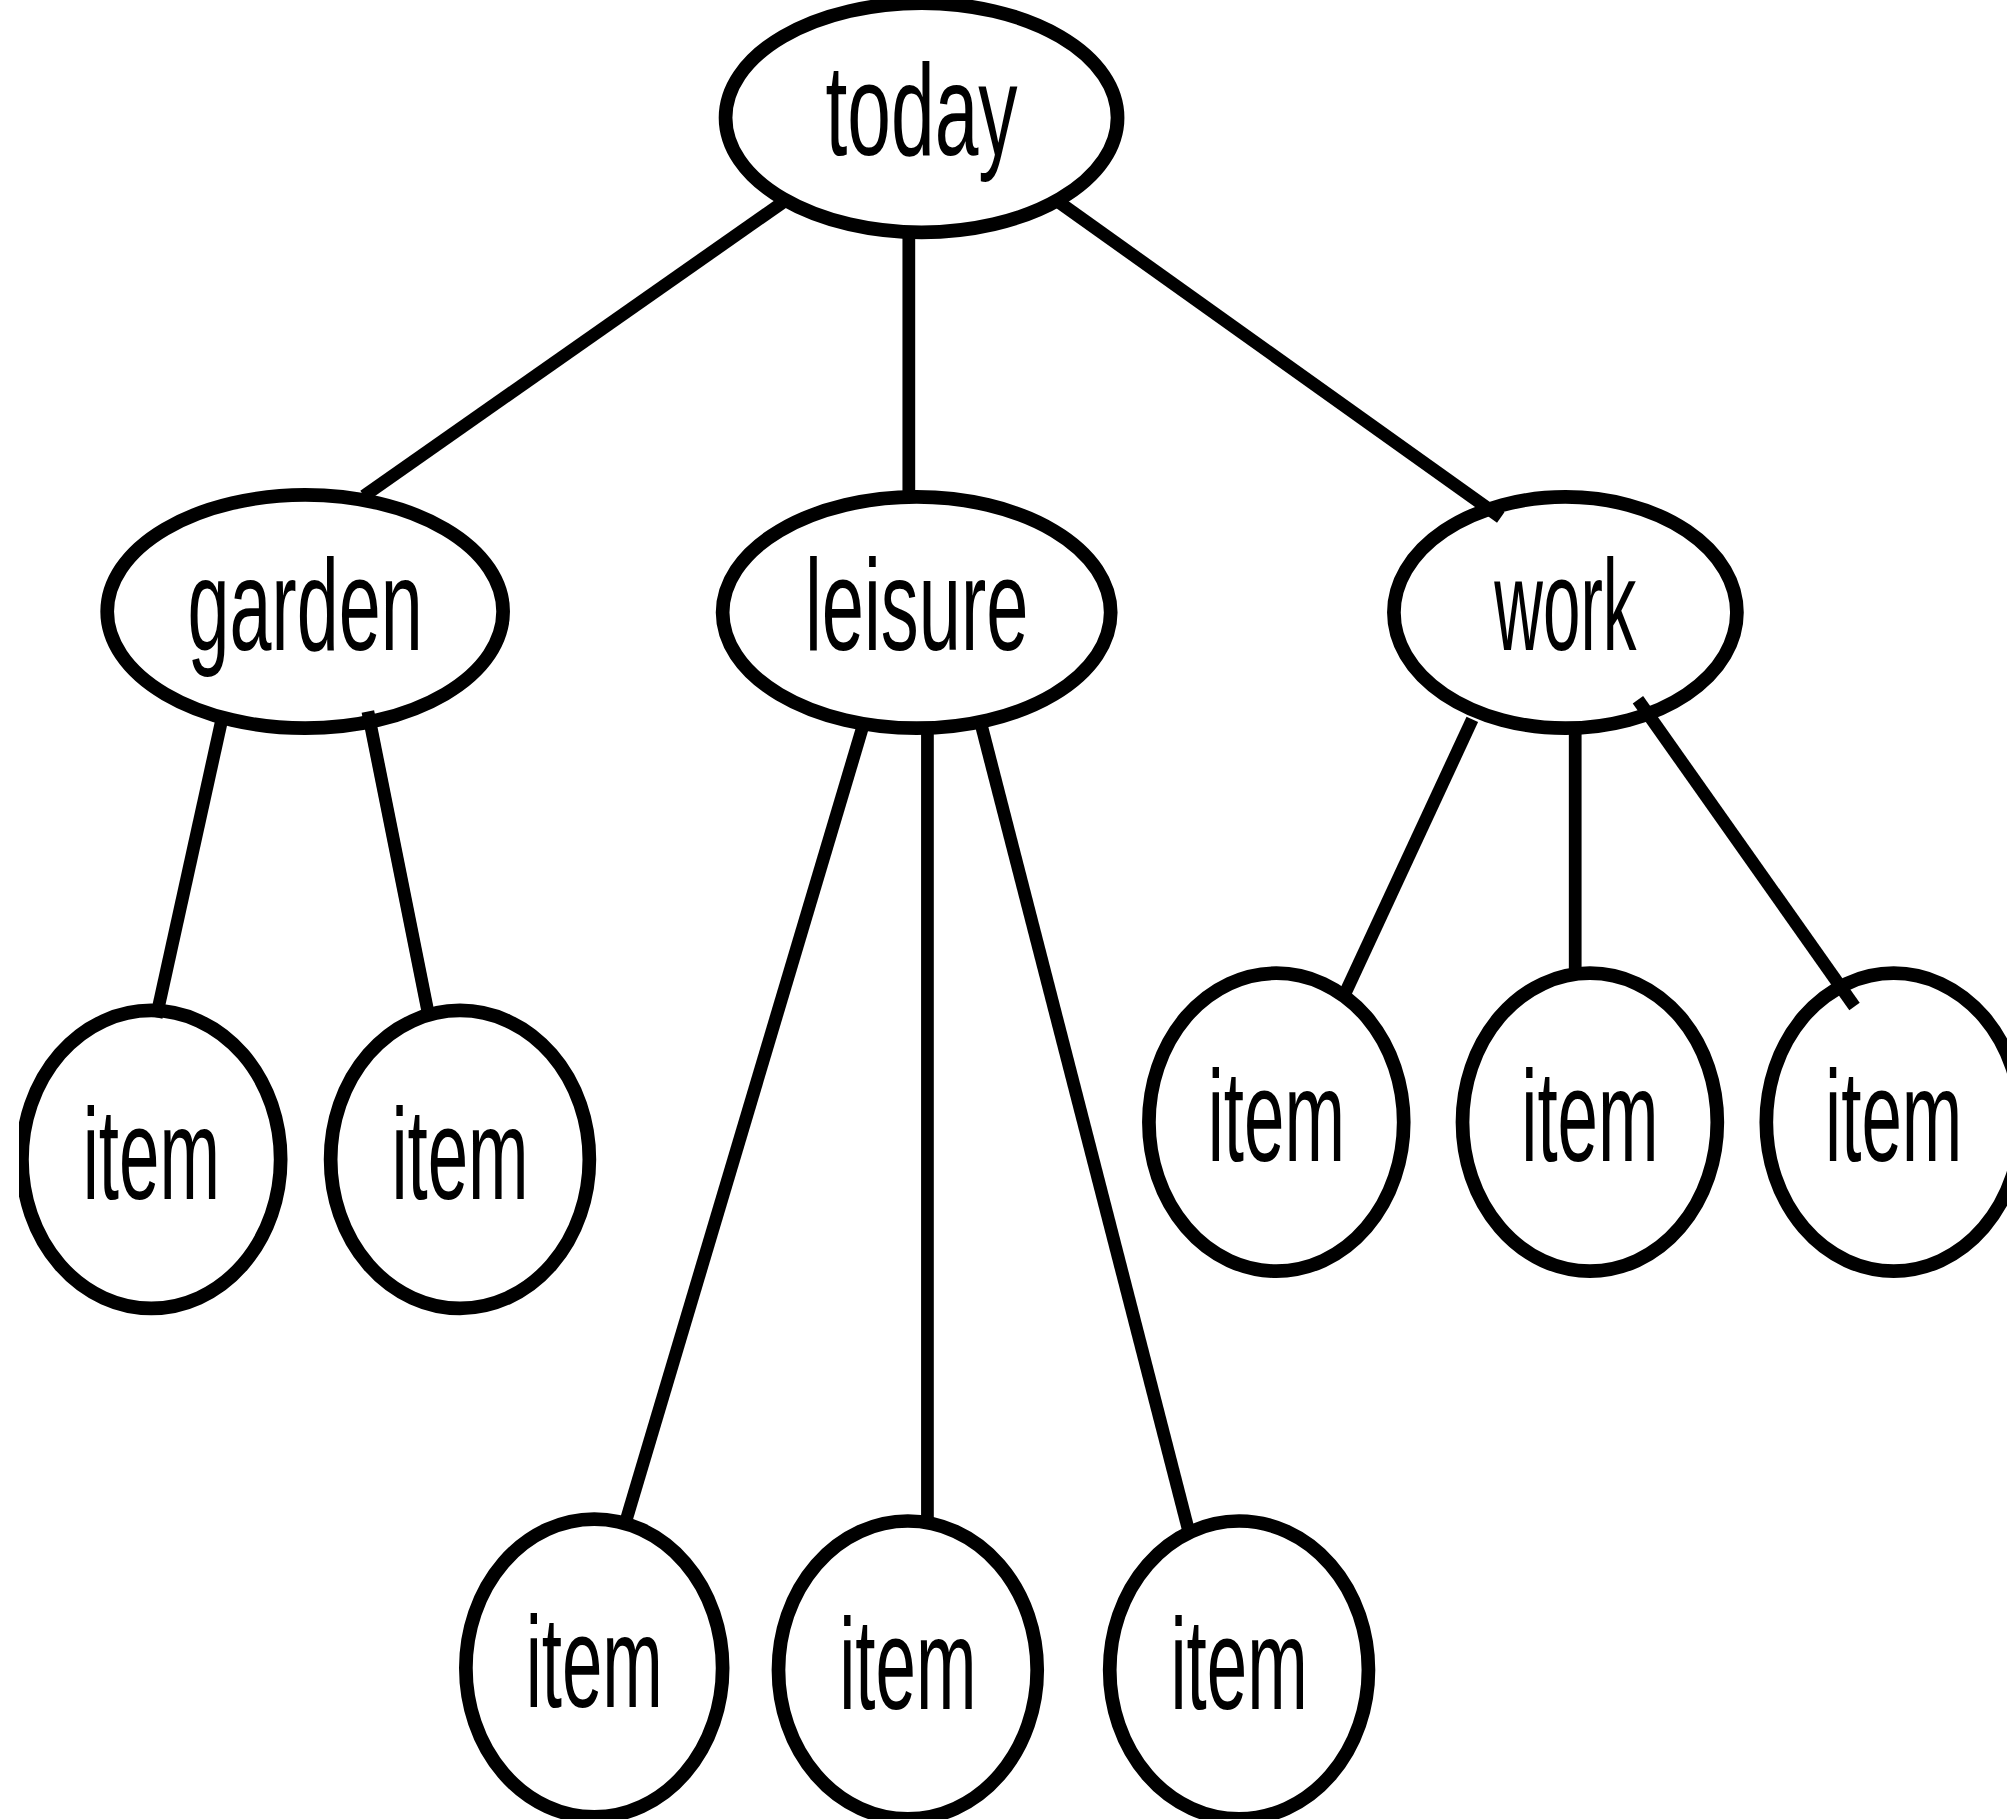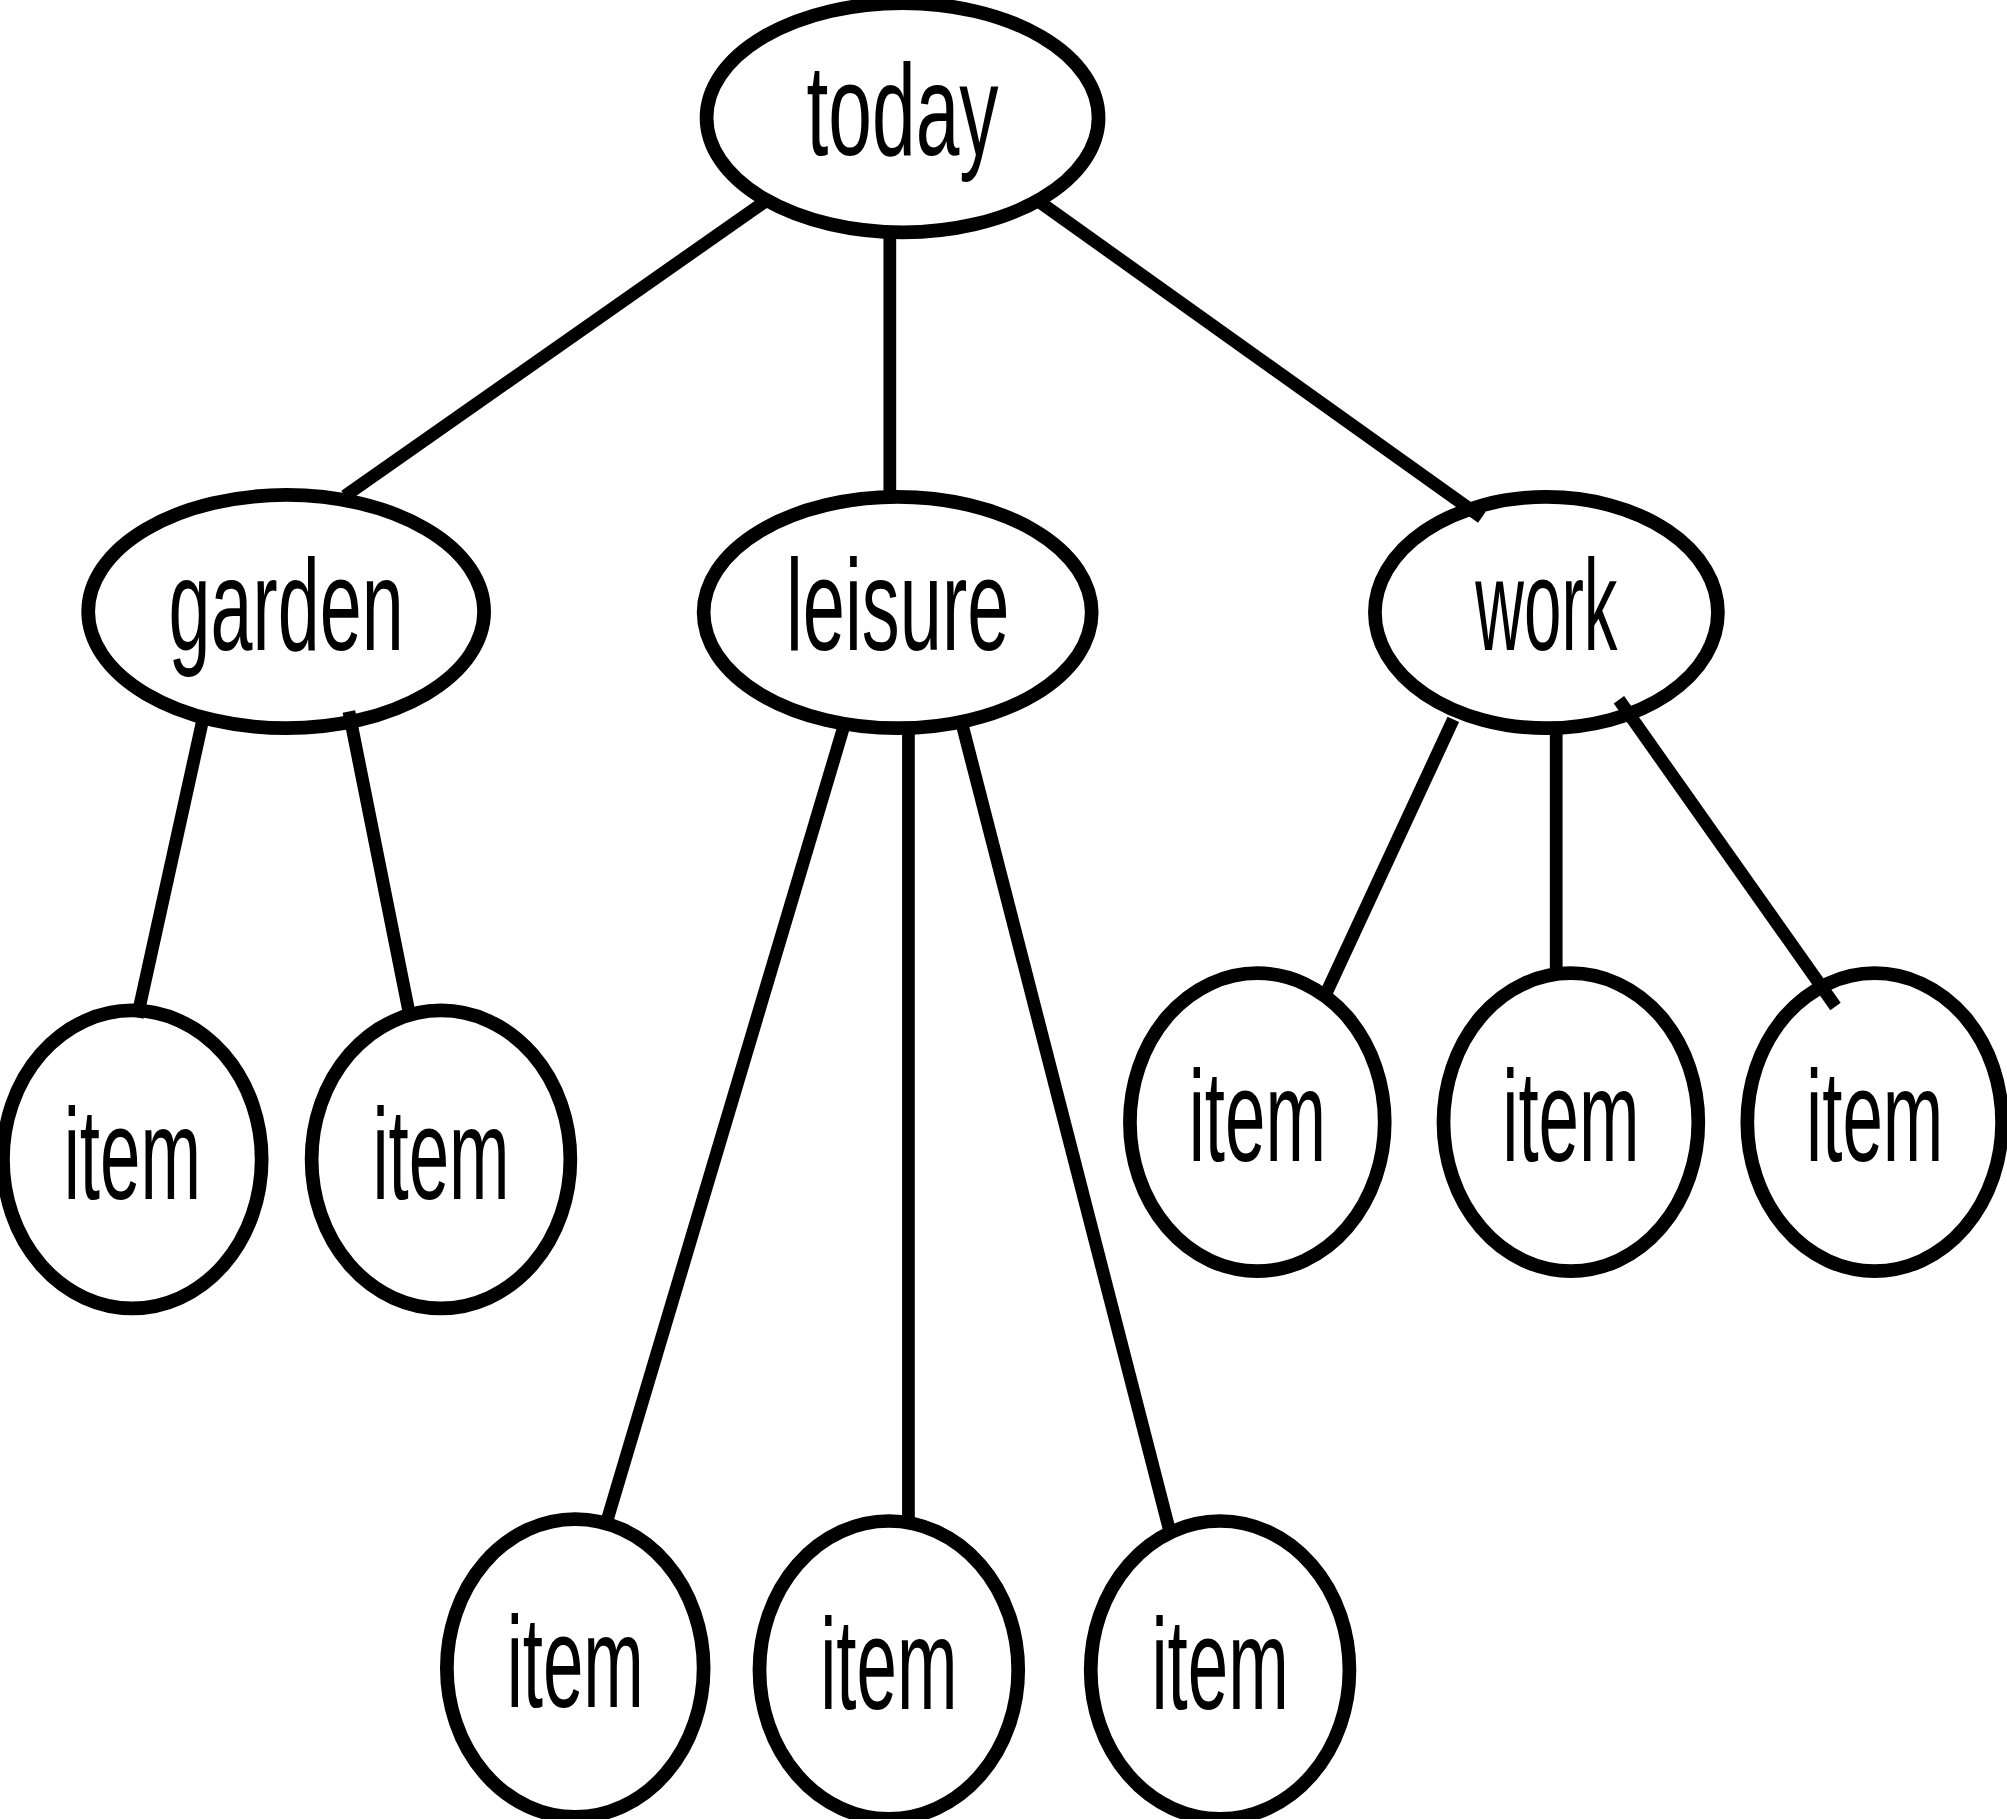--- a/index.html
+++ b/index.html
@@ -4,20 +4,21 @@
 <style>
   html, body {
     margin: 0;
     padding: 0;
     background: #ffffff;
   }
   #stage {
     width: 1936px;
     height: 1819px;
     background: #ffffff;
+    padding-left: 19px;
   }
   svg {
     display: block;
   }
   text.node-label {
     font-family: "Liberation Sans", "DejaVu Sans", sans-serif;
     font-size: 133px;
     fill: #000000;
   }
 </style>

